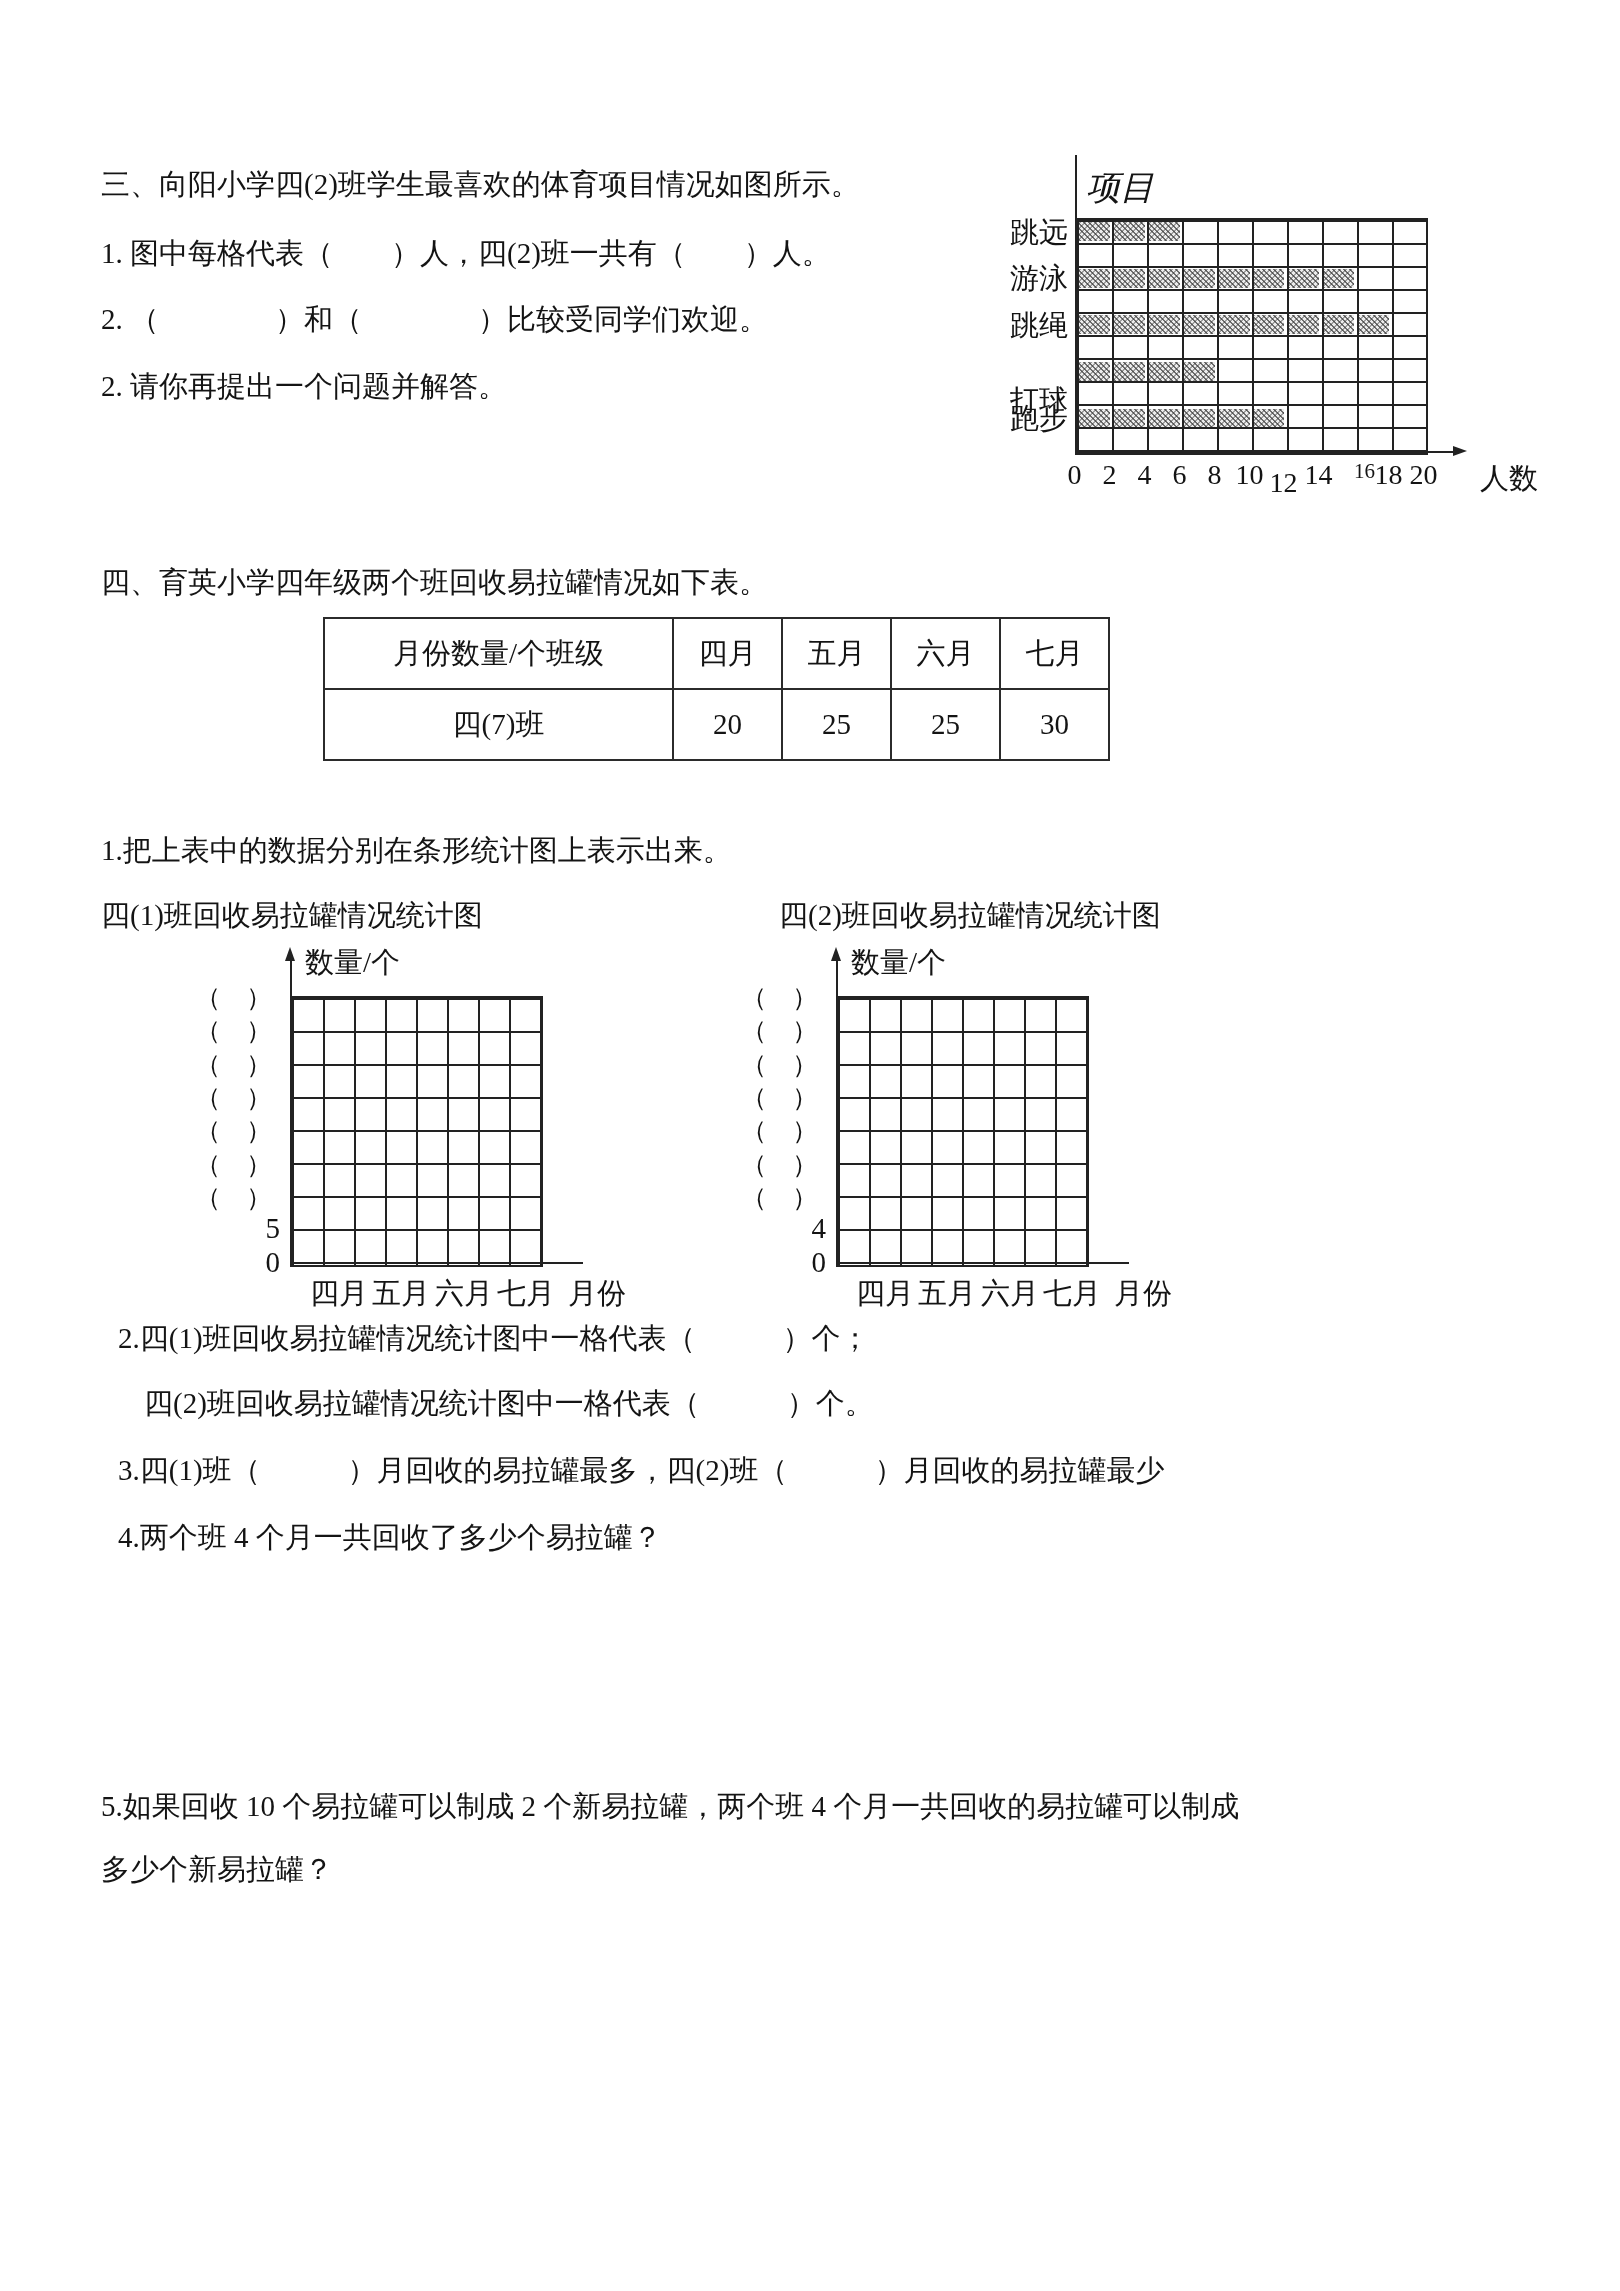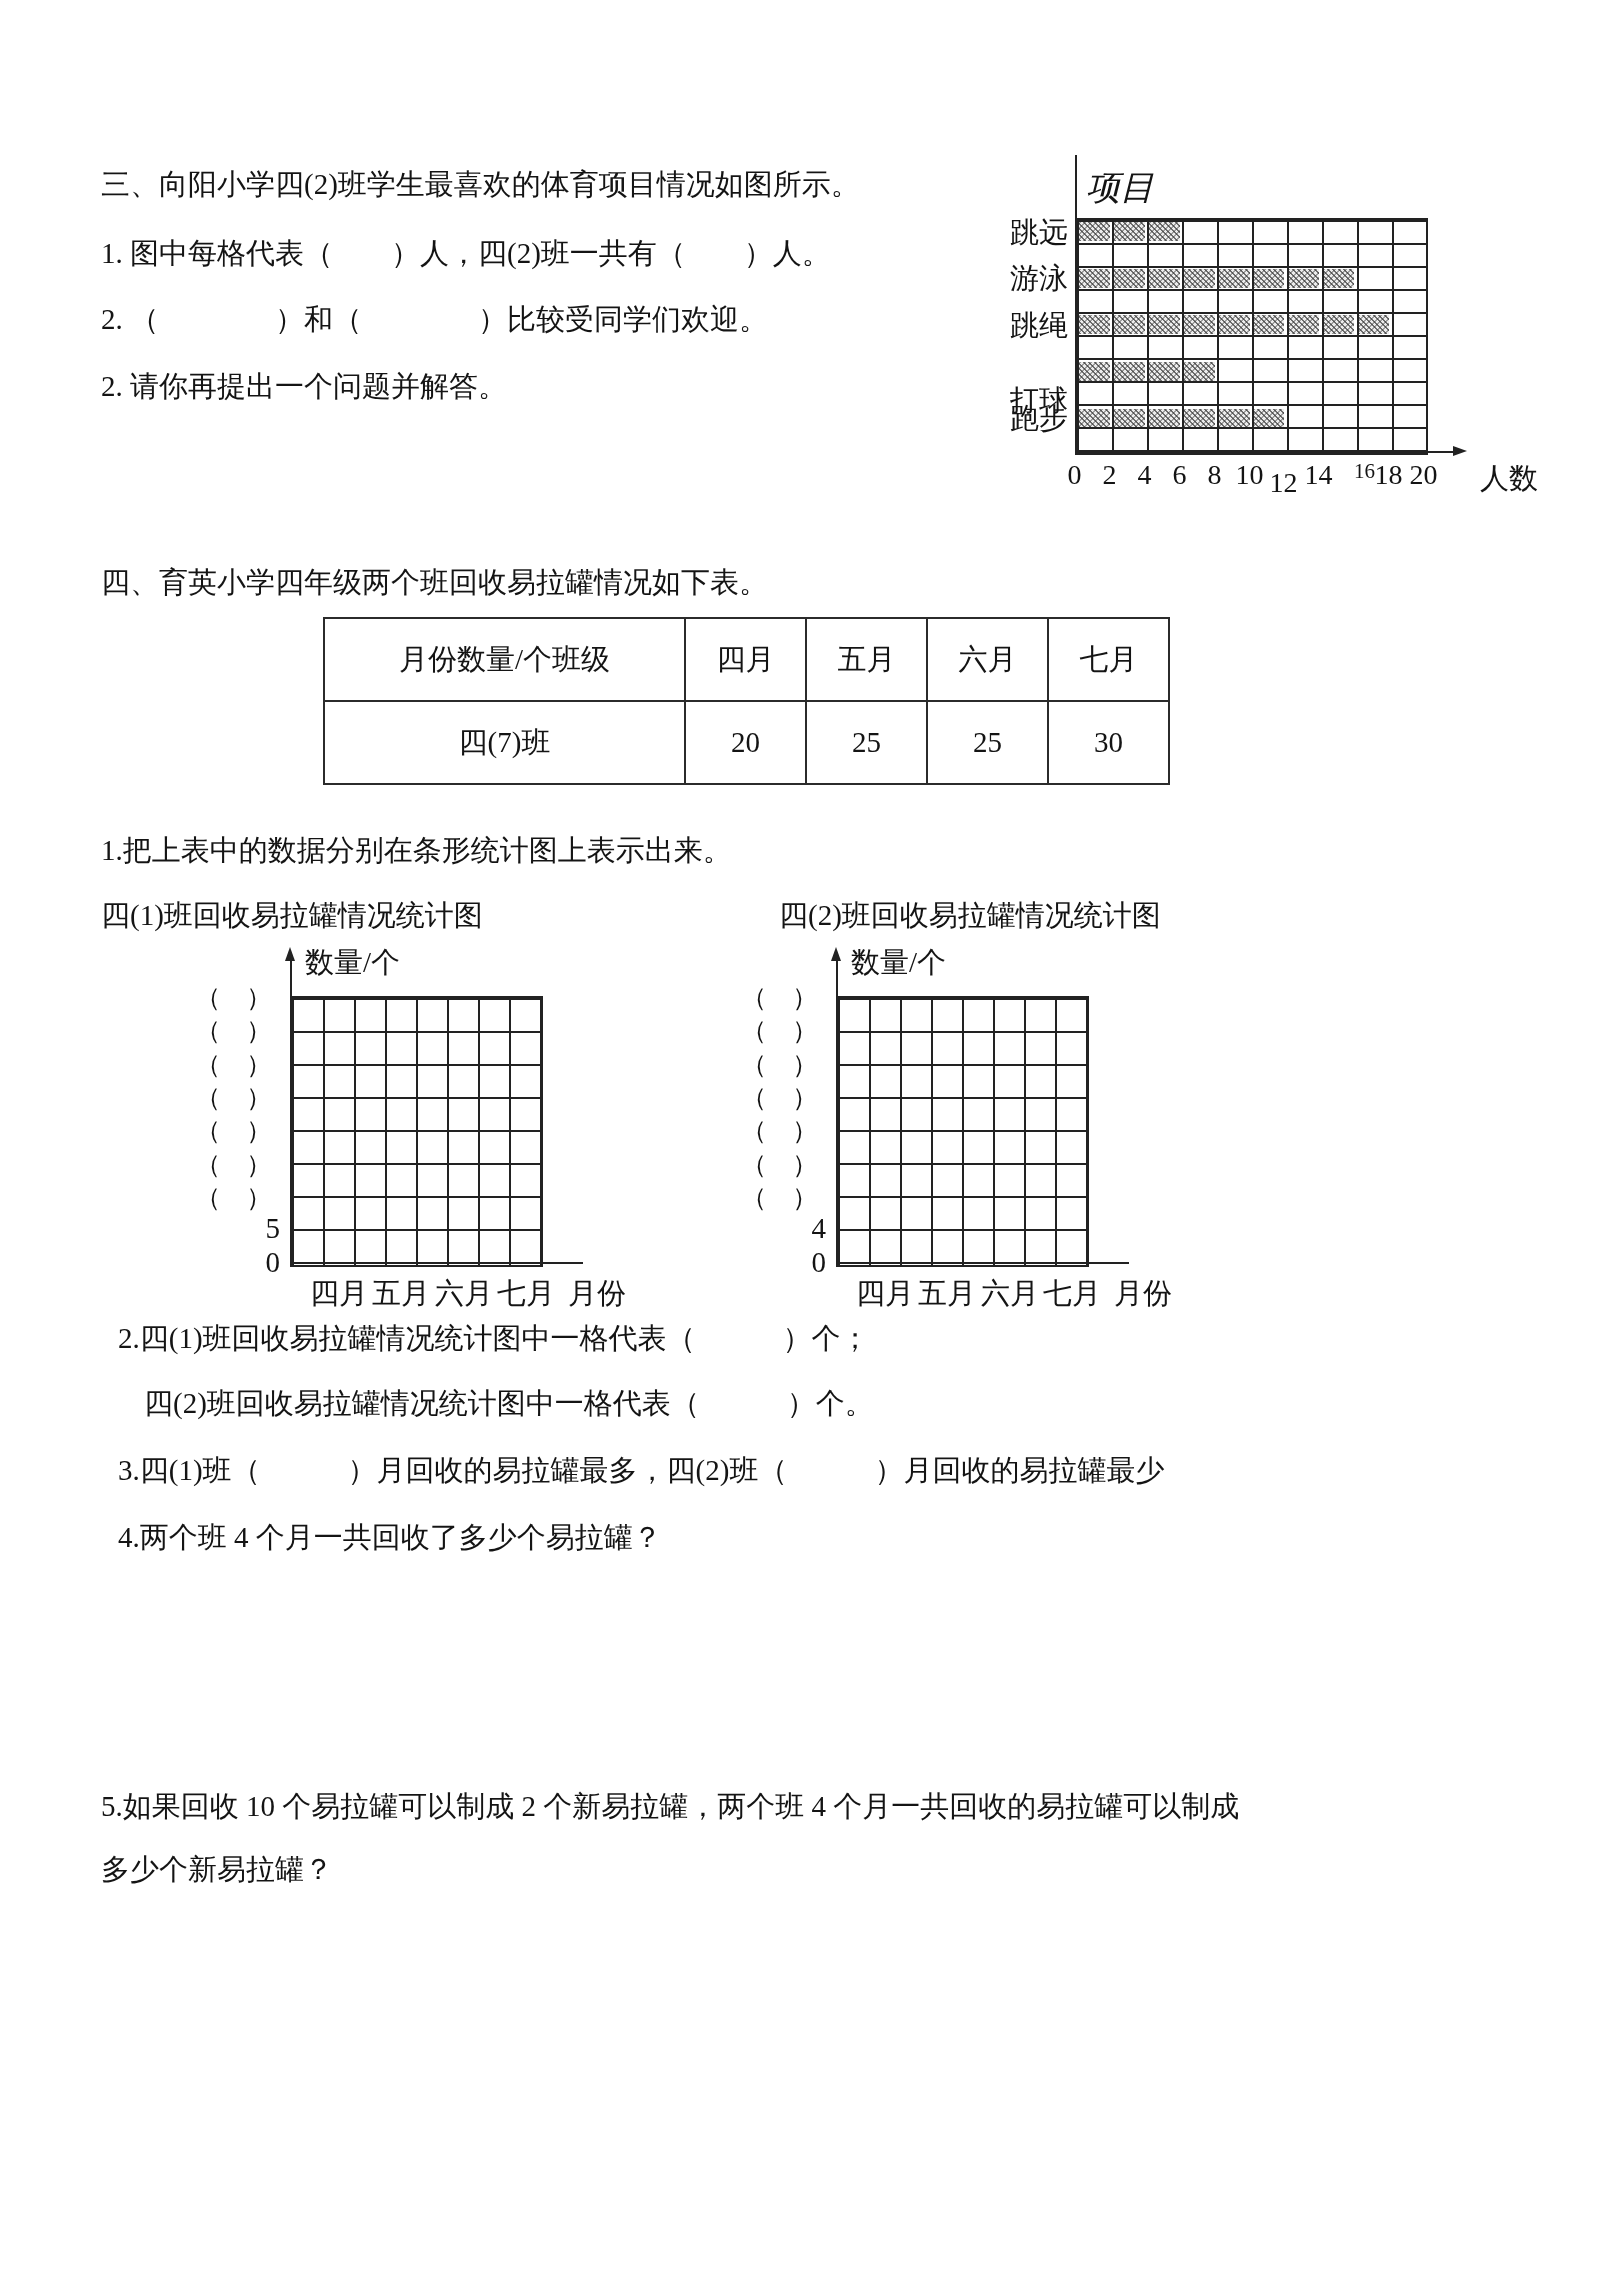--- a/index.html
+++ b/index.html
@@ -33,21 +33,21 @@
   .axlabel{position:absolute;font-size:27.4px;white-space:nowrap;}
   .blank{position:absolute;font-size:25.5px;text-align:center;white-space:nowrap;}
   .arrow-right{position:absolute;width:0;height:0;border-top:5.9px solid transparent;border-bottom:5.9px solid transparent;border-left:14.7px solid #222;}
   .arrow-up{position:absolute;width:0;height:0;border-left:5.9px solid transparent;border-right:5.9px solid transparent;border-bottom:14.7px solid #222;}
   table.rtable{
     position:absolute;left:323px;top:617px;width:755px;
     border-collapse:collapse;table-layout:fixed;
   }
   table.rtable td{
     border:2px solid #2b2b2b;text-align:center;vertical-align:middle;
-    font-size:29px;padding:8px;height:65px;width:103px;background:#fff;
+    font-size:29px;padding:2px;height:65px;width:103px;background:#fff;
   }
   table.rtable td.c0{width:343px;}
 </style>
 </head>
 <body>
 
 <div class="t" style="left:101px;top:167px">三、向阳小学四(2)班学生最喜欢的体育项目情况如图所示。</div>
 <div class="t" style="left:101px;top:236px">1. 图中每格代表（　　）人，四(2)班一共有（　　）人。</div>
 <div class="t" style="left:101px;top:302px">2. （　　　　）和（　　　　）比较受同学们欢迎。</div>
 <div class="t" style="left:101px;top:369px">2. 请你再提出一个问题并解答。</div>

